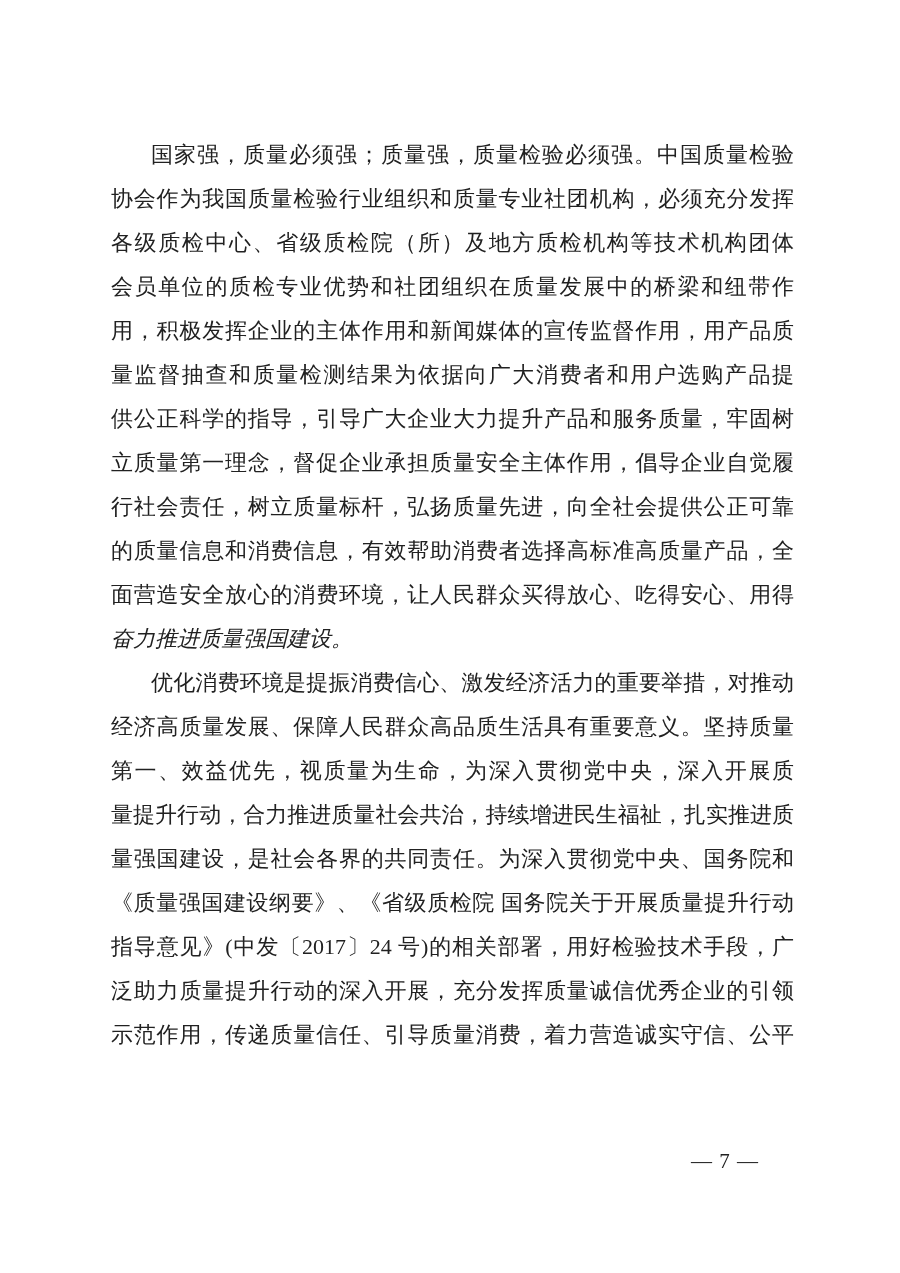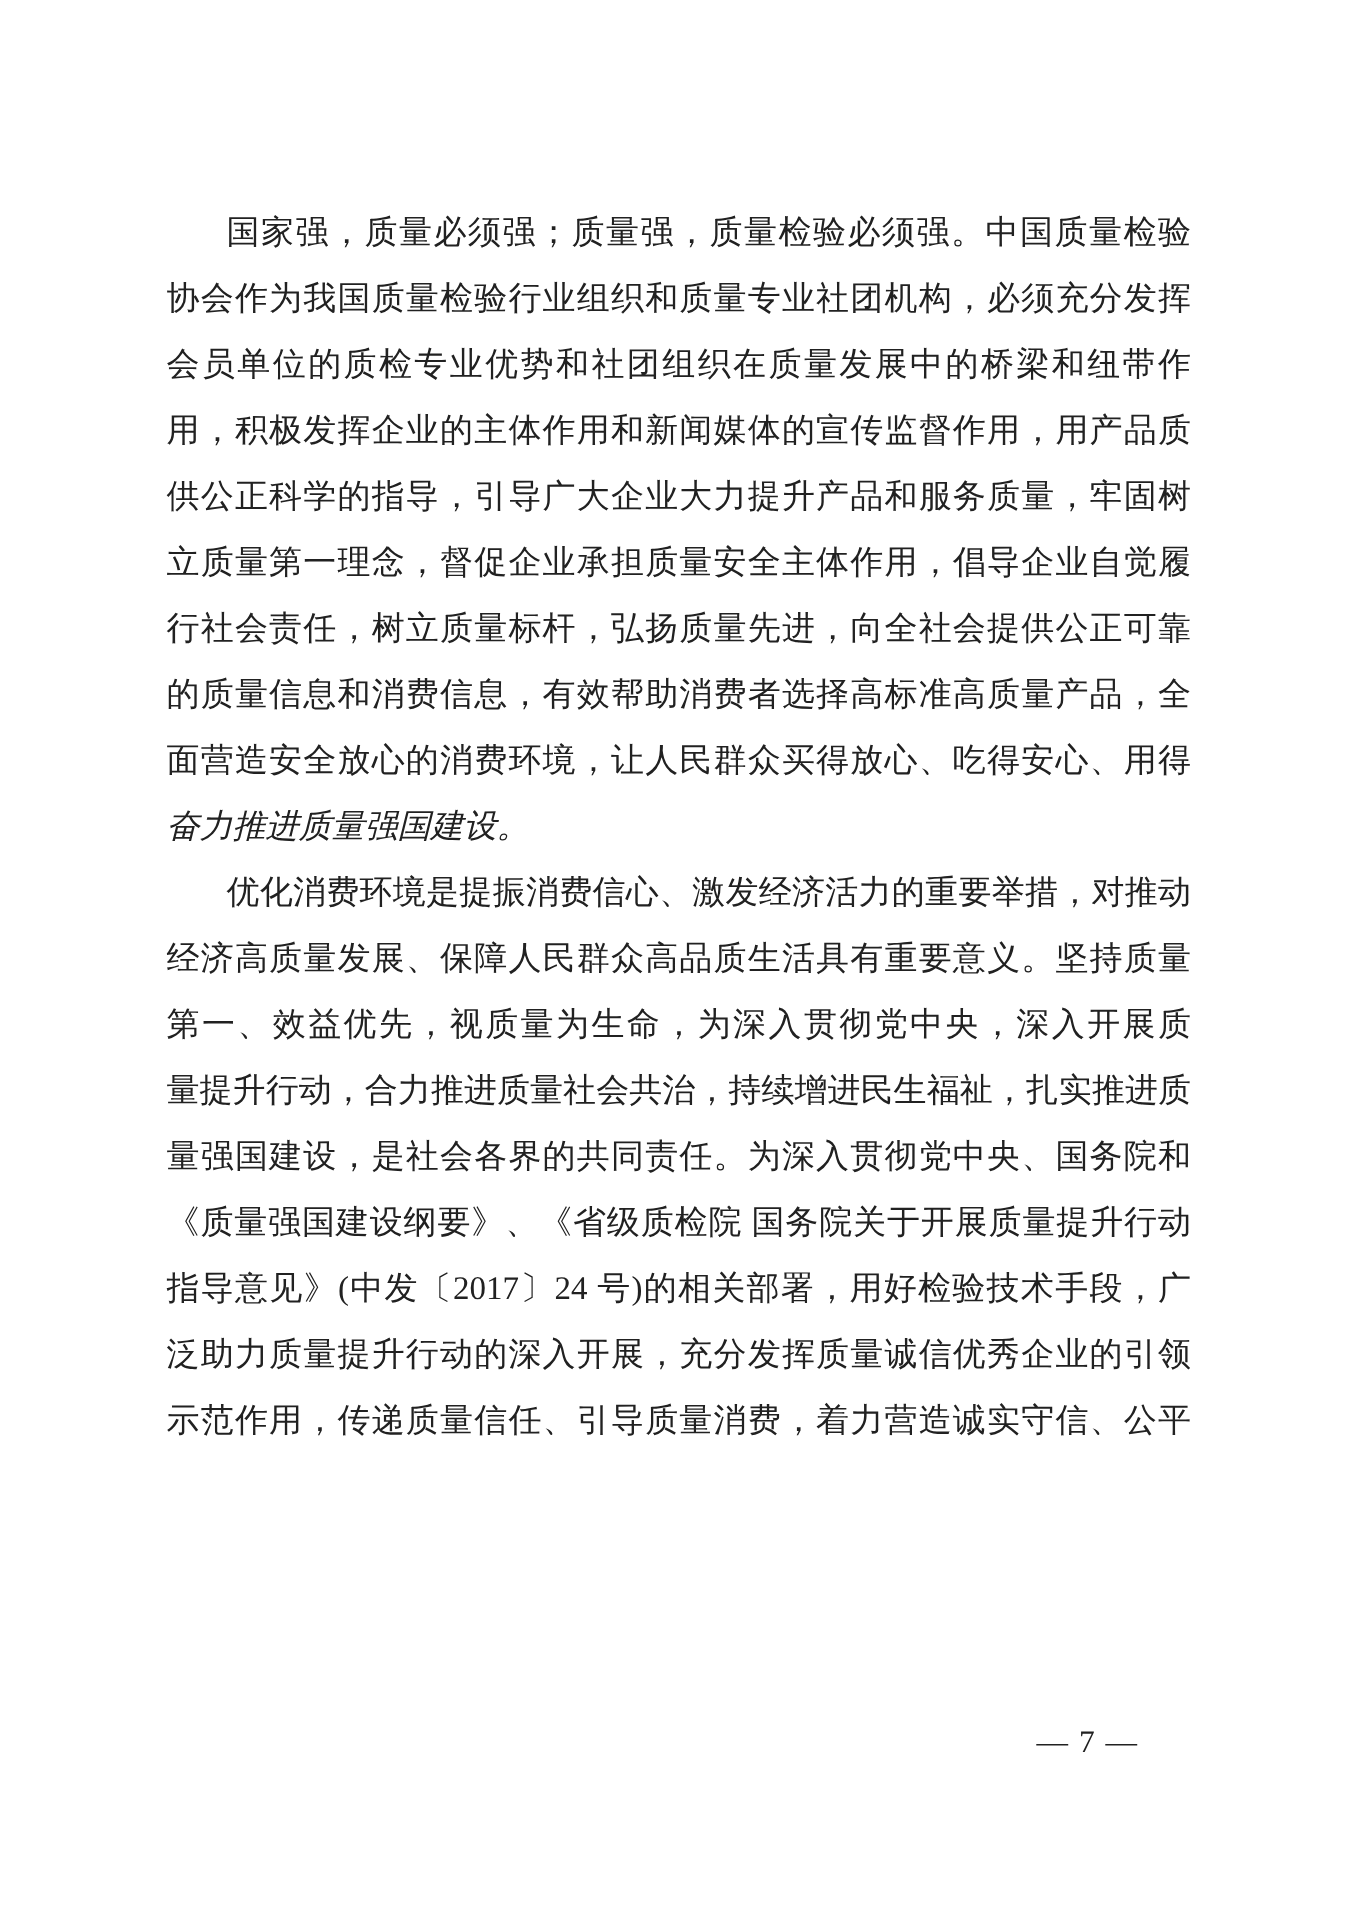--- a/index.html
+++ b/index.html
@@ -58,22 +58,24 @@
 </style>
 </head>
 <body>
 
 <div class="page">
   <div class="text-block">
 
     <div class="para">
       <div class="line indent">国家强，质量必须强；质量强，质量检验必须强。中国质量检验</div>
       <div class="line">协会作为我国质量检验行业组织和质量专业社团机构，必须充分发挥</div>
+      <div class="line">各级质检中心、省级质检院（所）及地方质检机构等技术机构团体</div>
       <div class="line">会员单位的质检专业优势和社团组织在质量发展中的桥梁和纽带作</div>
       <div class="line">用，积极发挥企业的主体作用和新闻媒体的宣传监督作用，用产品质</div>
+      <div class="line">量监督抽查和质量检测结果为依据向广大消费者和用户选购产品提</div>
       <div class="line">供公正科学的指导，引导广大企业大力提升产品和服务质量，牢固树</div>
       <div class="line">立质量第一理念，督促企业承担质量安全主体作用，倡导企业自觉履</div>
       <div class="line">行社会责任，树立质量标杆，弘扬质量先进，向全社会提供公正可靠</div>
       <div class="line">的质量信息和消费信息，有效帮助消费者选择高标准高质量产品，全</div>
       <div class="line">面营造安全放心的消费环境，让人民群众买得放心、吃得安心、用得</div>
       <div class="line last">奋力推进质量强国建设。</div>
     </div>
 
     <div class="para">
       <div class="line indent">优化消费环境是提振消费信心、激发经济活力的重要举措，对推动</div>

